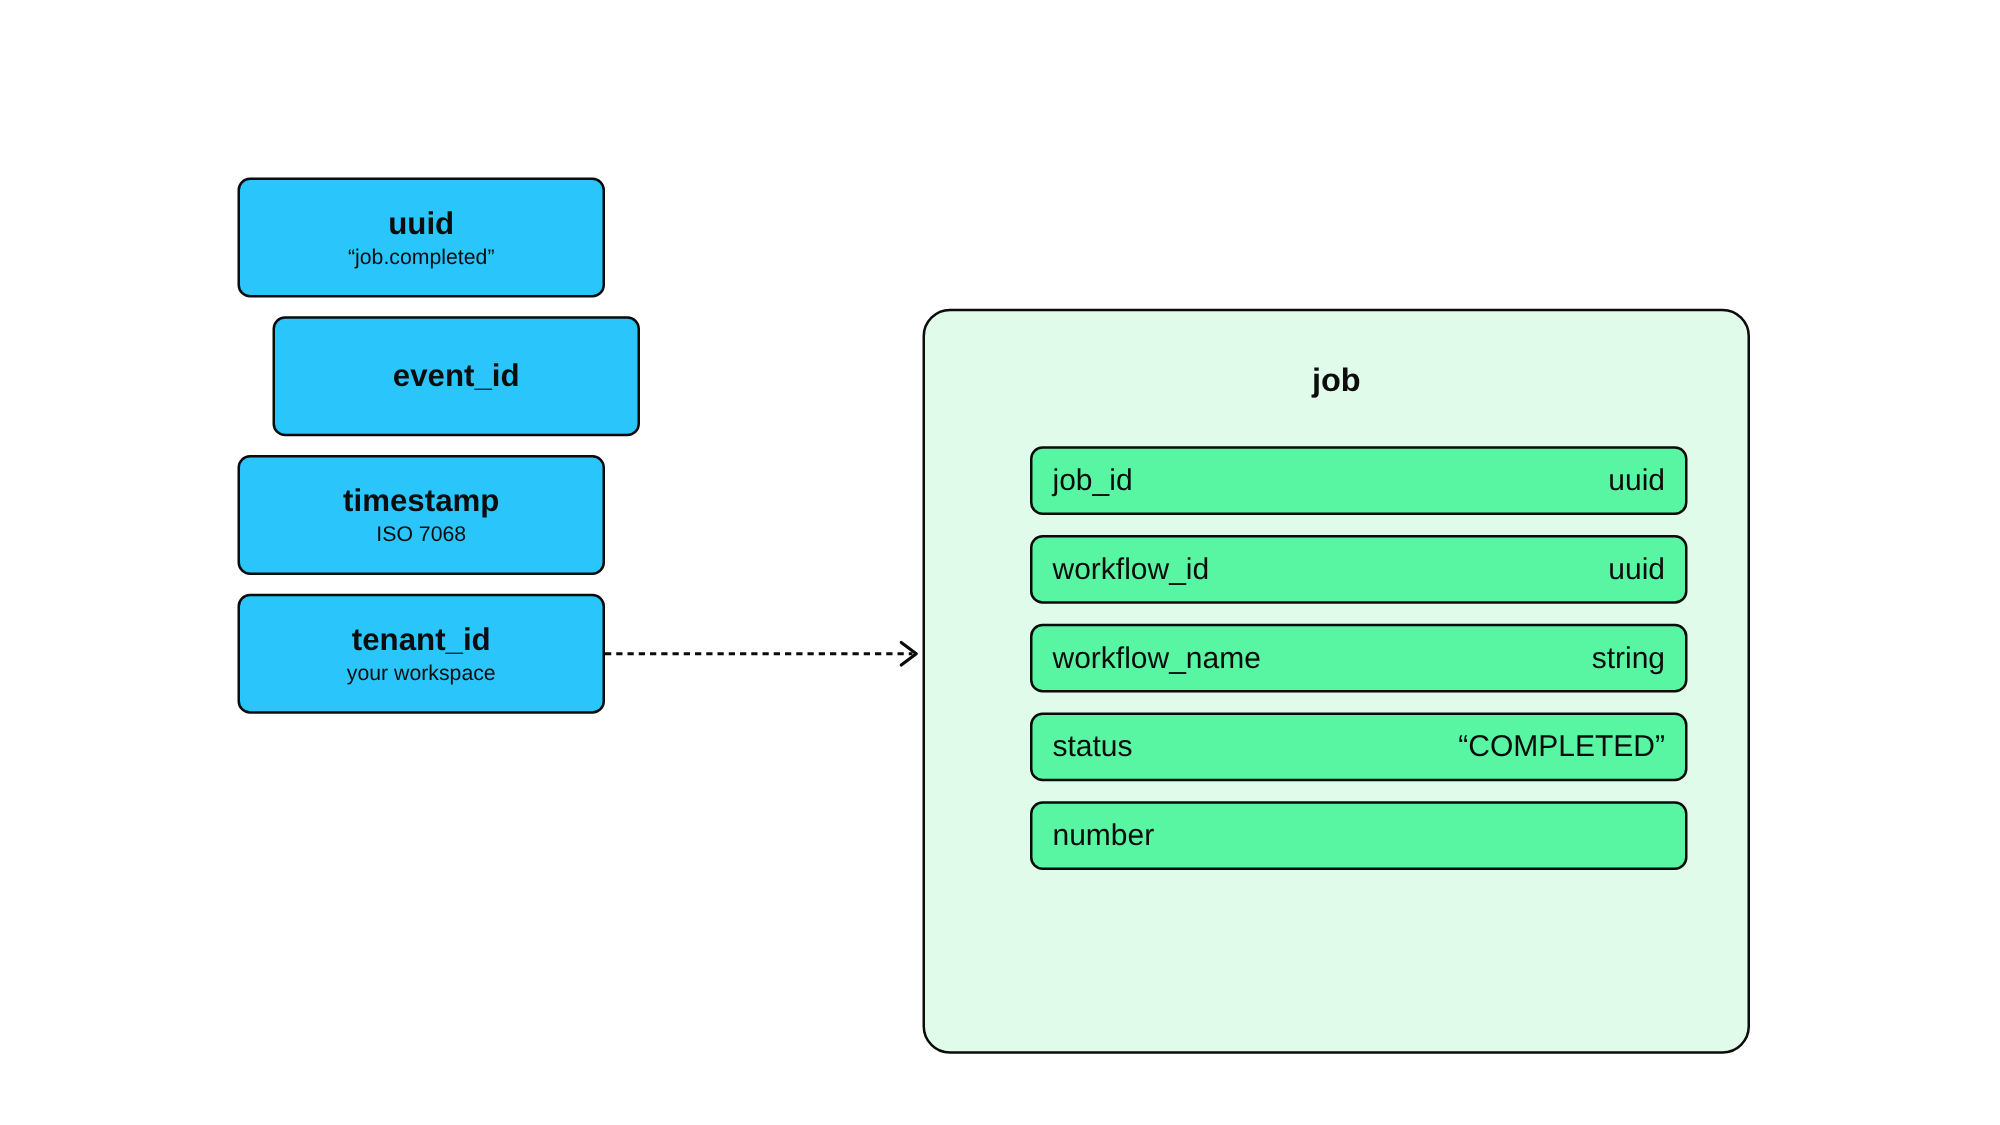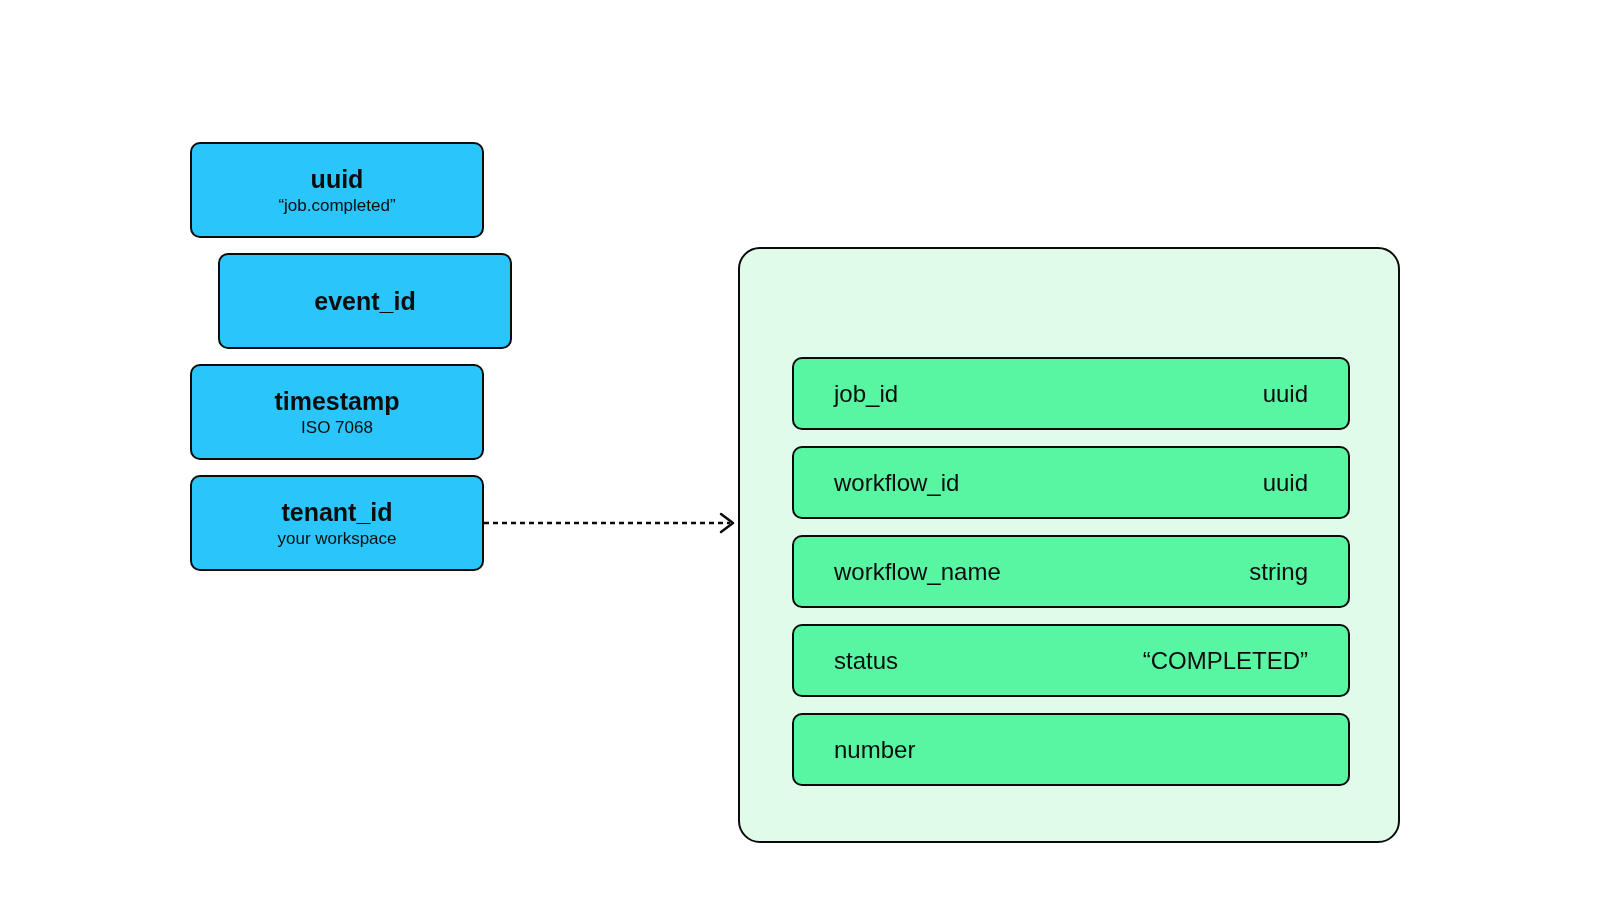--- a/index.html
+++ b/index.html
@@ -55,27 +55,28 @@
     border-radius:22px;
   }
   .job-title{
     position:absolute;top:40px;left:0;width:100%;
     text-align:center;font-size:26px;font-weight:bold;
   }
   .job-rows{
     position:absolute;top:108px;left:52px;right:48px;
   }
   .job-row{
-    box-sizing:border-box;height:73px;margin-bottom:16px;
+    box-sizing:border-box;height:55px;margin-bottom:16px;
     background:var(--row-green);
     border:2px solid var(--stroke);
     border-radius:10px;
-    padding:0 40px;
+    padding:0 16px;
     display:flex;align-items:center;justify-content:space-between;
     font-size:24px;
+    margin-left:32px;
   }
 </style>
 </head>
 <body>
 
 <div class="canvas">
 
 
   <div class="field-box box-0">
     <span class="field-name">uuid</span>
@@ -95,20 +96,21 @@
     <span class="field-name">tenant_id</span>
     <span class="field-desc">your workspace</span>
   </div>
 
   <svg class="connector" width="258" height="26" viewBox="0 0 258 26">
     <line x1="1" y1="13" x2="247" y2="13" stroke="#0b0b0b" stroke-width="2.5" stroke-dasharray="5 4"></line>
     <polyline points="238,4 250,13 238,22" fill="none" stroke="#0b0b0b" stroke-width="2.5" stroke-linecap="round" stroke-linejoin="round"></polyline>
   </svg>
 
   <div class="job-panel">
+    <div class="job-title">job</div>
     <div class="job-rows">
 
       <div class="job-row">
         <span>job_id</span>
         <span>uuid</span>
       </div>
 
       <div class="job-row">
         <span>workflow_id</span>
         <span>uuid</span>

